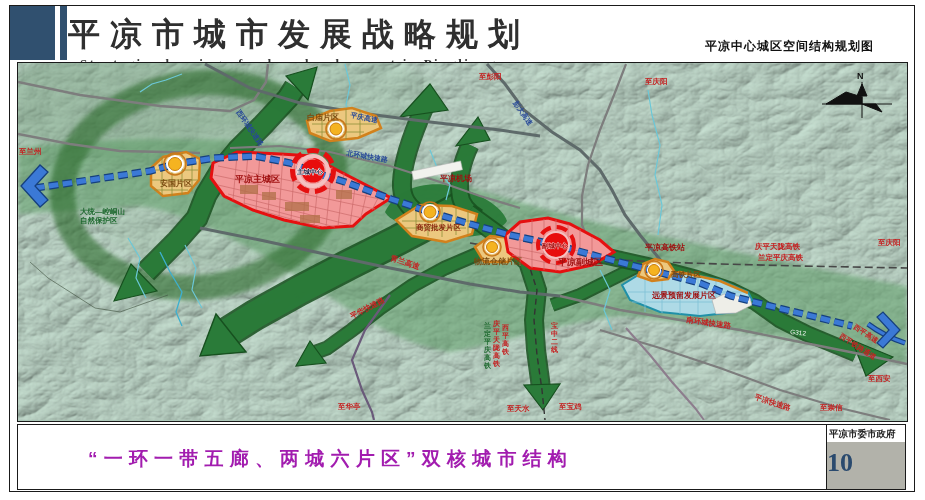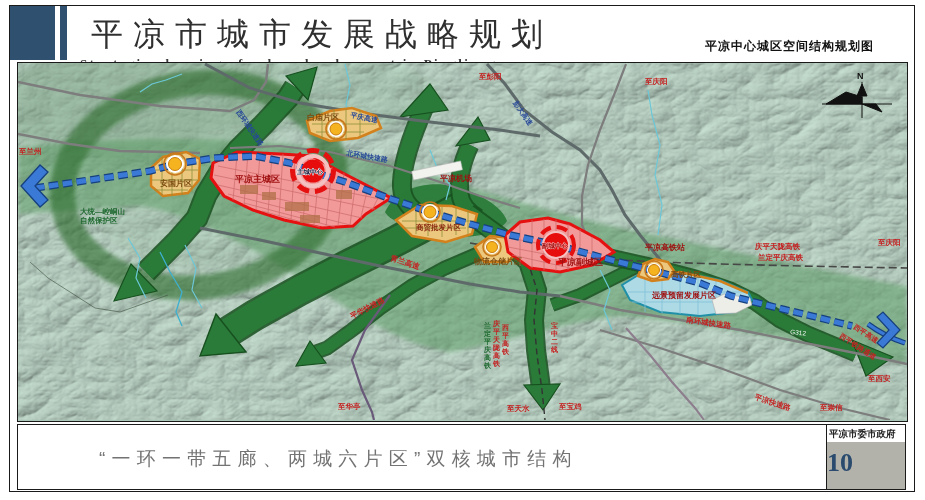--- a/index.html
+++ b/index.html
@@ -8,21 +8,21 @@
 </style>
 </head>
 <body>
 
 <div class="abs" style="left:9px;top:5px;width:906px;height:487px;border:1.5px solid #1a1a1a;box-sizing:border-box;"></div>
 
 <div class="abs" style="left:10px;top:6px;width:45px;height:54px;background:#30506f;"></div>
 
 <div class="abs" style="left:60px;top:6px;width:7px;height:54px;background:#30506f;"></div>
 
-<div class="abs" style="left:91px;top:13px;width:530px;font-family:'Liberation Serif',serif;font-size:32px;font-weight:normal;color:#2f2f2f;letter-spacing:10px;white-space:nowrap;">平凉市城市发展战略规划</div>
+<div class="abs" style="left:68px;top:13px;width:530px;font-family:'Liberation Serif',serif;font-size:32px;font-weight:bold;color:#2f2f2f;letter-spacing:10px;white-space:nowrap;">平凉市城市发展战略规划</div>
 
 <div class="abs" style="left:80px;top:56px;font-family:'Liberation Serif',serif;font-size:13px;font-weight:bold;color:#3d3d3d;letter-spacing:2.3px;white-space:nowrap;">Strategic planning of urban development in Pingliang</div>
 
 <div class="abs" style="left:705px;top:38px;width:205px;font-size:12px;font-weight:bold;color:#111;letter-spacing:1px;white-space:nowrap;">平凉中心城区空间结构规划图</div>
 
 <div class="abs" style="left:17px;top:62px;width:891px;height:360px;border:1.5px solid #1a1a1a;box-sizing:border-box;background:#aac6b6;"></div>
 
 <svg class="abs" style="left:18px;top:63px;" width="889" height="357" viewBox="18 63 889 357">
   <defs>
     <filter id="relief" x="0%" y="0%" width="100%" height="100%">
@@ -277,21 +277,21 @@
     <text fill="#c42222"><tspan x="493" y="326">庆</tspan><tspan x="493" y="334">平</tspan><tspan x="493" y="342">天</tspan><tspan x="493" y="350">陇</tspan><tspan x="493" y="358">高</tspan><tspan x="493" y="366">铁</tspan></text>
     <text fill="#c42222"><tspan x="502" y="330">西</tspan><tspan x="502" y="338">平</tspan><tspan x="502" y="346">高</tspan><tspan x="502" y="354">铁</tspan></text>
     <text fill="#c42222"><tspan x="551" y="328">宝</tspan><tspan x="551" y="336">中</tspan><tspan x="551" y="344">二</tspan><tspan x="551" y="352">线</tspan></text>
   </g>
 
   <text x="790" y="334" font-size="6.5" fill="#f5f5f5" font-family="Liberation Sans" transform="rotate(6 790 334)">G312</text>
 </svg>
 
 <div class="abs" style="left:17px;top:424px;width:889px;height:66px;border:1px solid #1a1a1a;box-sizing:border-box;background:#fff;"></div>
 
-<div class="abs" style="left:99px;top:446px;font-size:19px;font-weight:normal;color:#737373;letter-spacing:6.2px;white-space:nowrap;">“一环一带五廊、两城六片区”双核城市结构</div>
+<div class="abs" style="left:88px;top:446px;font-size:19px;font-weight:bold;color:#a21caf;letter-spacing:6.2px;white-space:nowrap;">“一环一带五廊、两城六片区”双核城市结构</div>
 
 <div class="abs" style="left:826px;top:424px;width:80px;height:66px;border:1px solid #1a1a1a;box-sizing:border-box;background:#fff;"></div>
 
 <div class="abs" style="left:829px;top:428px;width:76px;text-align:left;font-family:'Liberation Serif',serif;font-size:9.5px;font-weight:bold;color:#222;">平凉市委市政府</div>
 
 <div class="abs" style="left:827px;top:442px;width:78px;height:47px;background:#b2b2aa;"></div>
 
 <div class="abs" style="left:827px;top:448px;width:78px;text-align:left;font-family:'Liberation Serif',serif;font-size:26px;font-weight:bold;color:#2a4a6e;">10</div>
 
 </body></html>

